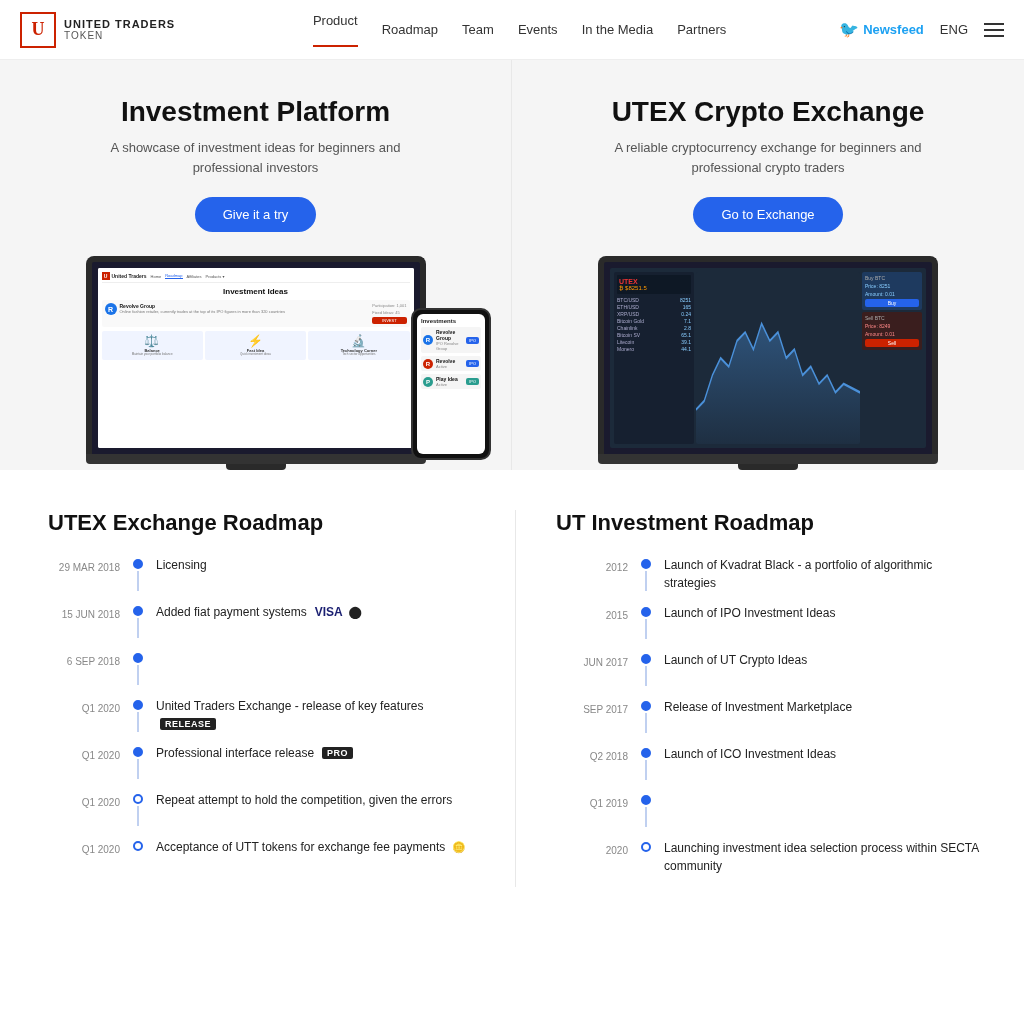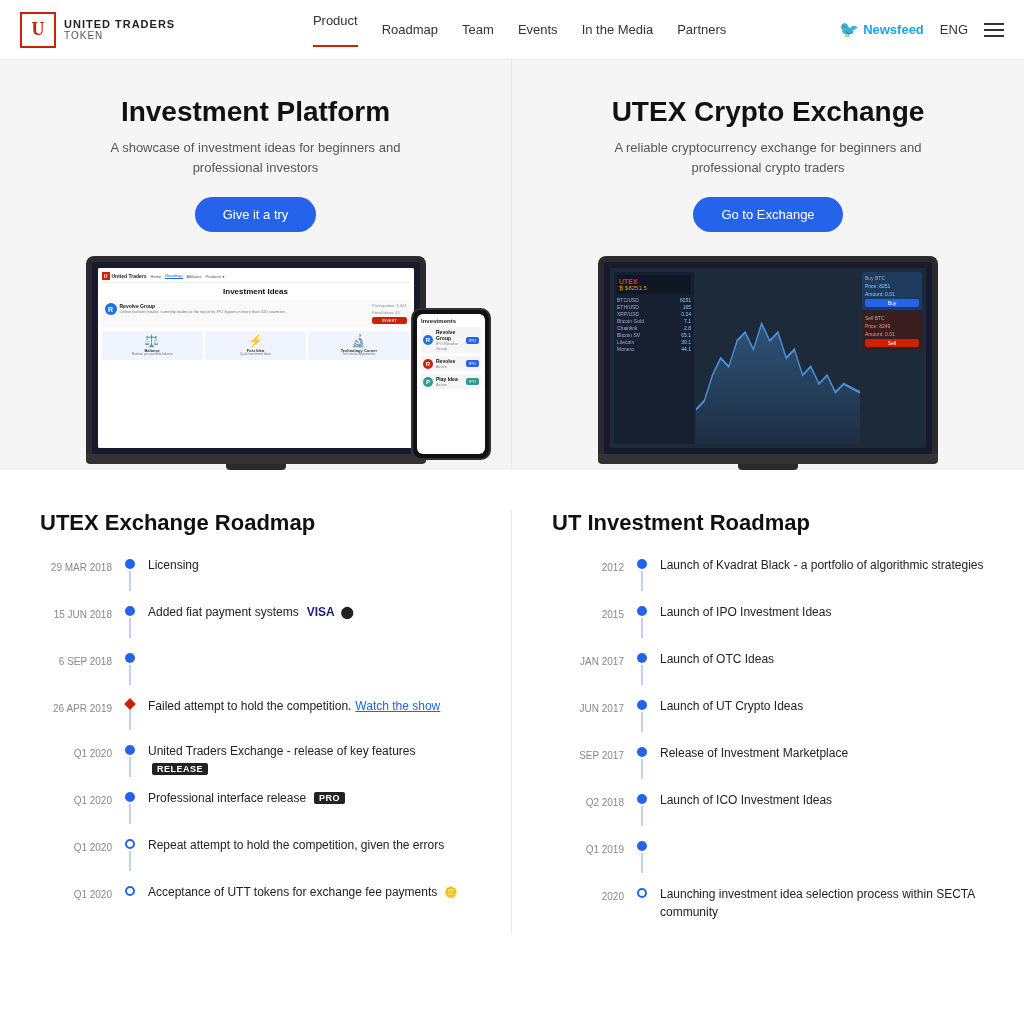--- a/index.html
+++ b/index.html
@@ -136,21 +136,21 @@
     .phone-item-logo { width: 10px; height: 10px; background: #1a73e8; color: #fff; font-size: 6px; font-weight: 700; display: flex; align-items: center; justify-content: center; border-radius: 50%; flex-shrink: 0; }
     .phone-item-info { flex: 1; }
     .phone-item-name { font-size: 5px; font-weight: 600; color: #111; }
     .phone-item-sub { font-size: 4px; color: #888; }
     .phone-item-btn { background: #2563eb; color: #fff; font-size: 4px; padding: 1px 3px; border-radius: 2px; }
 
     
     .roadmap-grid {
       display: grid; grid-template-columns: 1fr 1fr;
       background: #fff;
-      padding: 40px 0 20px 0;
+      padding: 40px 0 20px 8px;
     }
     .roadmap-panel {
       padding: 0 40px;
       border-right: 1px solid #e8e8e8;
     }
     .roadmap-panel:last-child { border-right: none; }
     .roadmap-title {
       font-size: 22px; font-weight: 800; color: #111; margin-bottom: 20px;
     }
     .roadmap-timeline { display: flex; flex-direction: column; gap: 0; }
@@ -428,31 +428,20 @@
       </div>
 
       <div class="timeline-item">
         <div class="timeline-left"><span class="timeline-date">6 SEP 2018</span></div>
         <div class="timeline-connector">
             <div class="timeline-dot"></div>
             <div class="timeline-line"></div>
           </div>
       </div>
 
-      <div class="timeline-item">
-        <div class="timeline-left"><span class="timeline-date">26 APR 2019</span></div>
-        <div class="timeline-connector">
-          <div class="timeline-dot cross"></div>
-          <div class="timeline-line"></div>
-        </div>
-        <div class="timeline-content">
-          <span class="timeline-text">Failed attempt to hold the competition.</span>
-          <span class="timeline-link">Watch the show</span>
-        </div>
-      </div>
 
       <div class="timeline-item">
         <div class="timeline-left"><span class="timeline-date">Q1 2020</span></div>
         <div class="timeline-connector">
             <div class="timeline-dot"></div>
             <div class="timeline-line"></div>
           </div>
         <div class="timeline-content">
           <span class="timeline-text">United Traders Exchange - release of key features</span>
           <span class="timeline-badge">RELEASE</span>
@@ -509,28 +498,20 @@
 
       <div class="timeline-item">
         <div class="timeline-left"><span class="timeline-date">2015</span></div>
         <div class="timeline-connector">
             <div class="timeline-dot"></div>
             <div class="timeline-line"></div>
           </div>
         <div class="timeline-content"><span class="timeline-text">Launch of IPO Investment Ideas</span></div>
       </div>
 
-      <div class="timeline-item">
-        <div class="timeline-left"><span class="timeline-date">JAN 2017</span></div>
-        <div class="timeline-connector">
-            <div class="timeline-dot"></div>
-            <div class="timeline-line"></div>
-          </div>
-        <div class="timeline-content"><span class="timeline-text">Launch of OTC Ideas</span></div>
-      </div>
 
       <div class="timeline-item">
         <div class="timeline-left"><span class="timeline-date">JUN 2017</span></div>
         <div class="timeline-connector">
             <div class="timeline-dot"></div>
             <div class="timeline-line"></div>
           </div>
         <div class="timeline-content"><span class="timeline-text">Launch of UT Crypto Ideas</span></div>
       </div>
 

